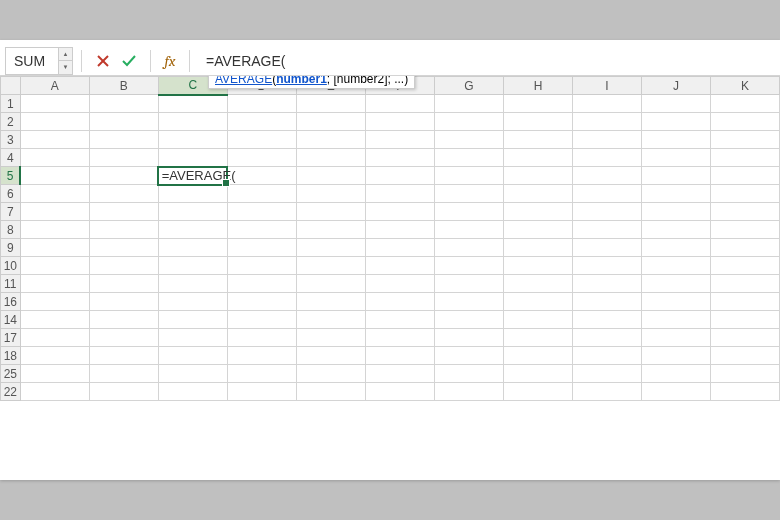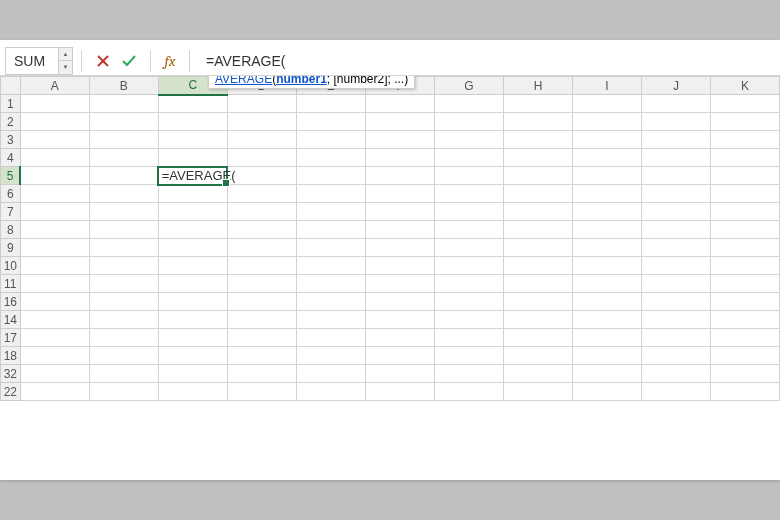--- a/index.html
+++ b/index.html
@@ -291,21 +291,21 @@
             <td class="cell col-w"></td>
             <td class="cell col-w"></td>
             <td class="cell col-w"></td>
             <td class="cell col-w"></td>
             <td class="cell col-w"></td>
             <td class="cell col-w"></td>
             <td class="cell col-w"></td>
             <td class="cell col-w"></td>
           </tr>
           <tr>
-            <th class="row">32</th>
+            <th class="row">25</th>
             <td class="cell col-w"></td>
             <td class="cell col-w"></td>
             <td class="cell col-w"></td>
             <td class="cell col-w"></td>
             <td class="cell col-w"></td>
             <td class="cell col-w"></td>
             <td class="cell col-w"></td>
             <td class="cell col-w"></td>
             <td class="cell col-w"></td>
             <td class="cell col-w"></td>

